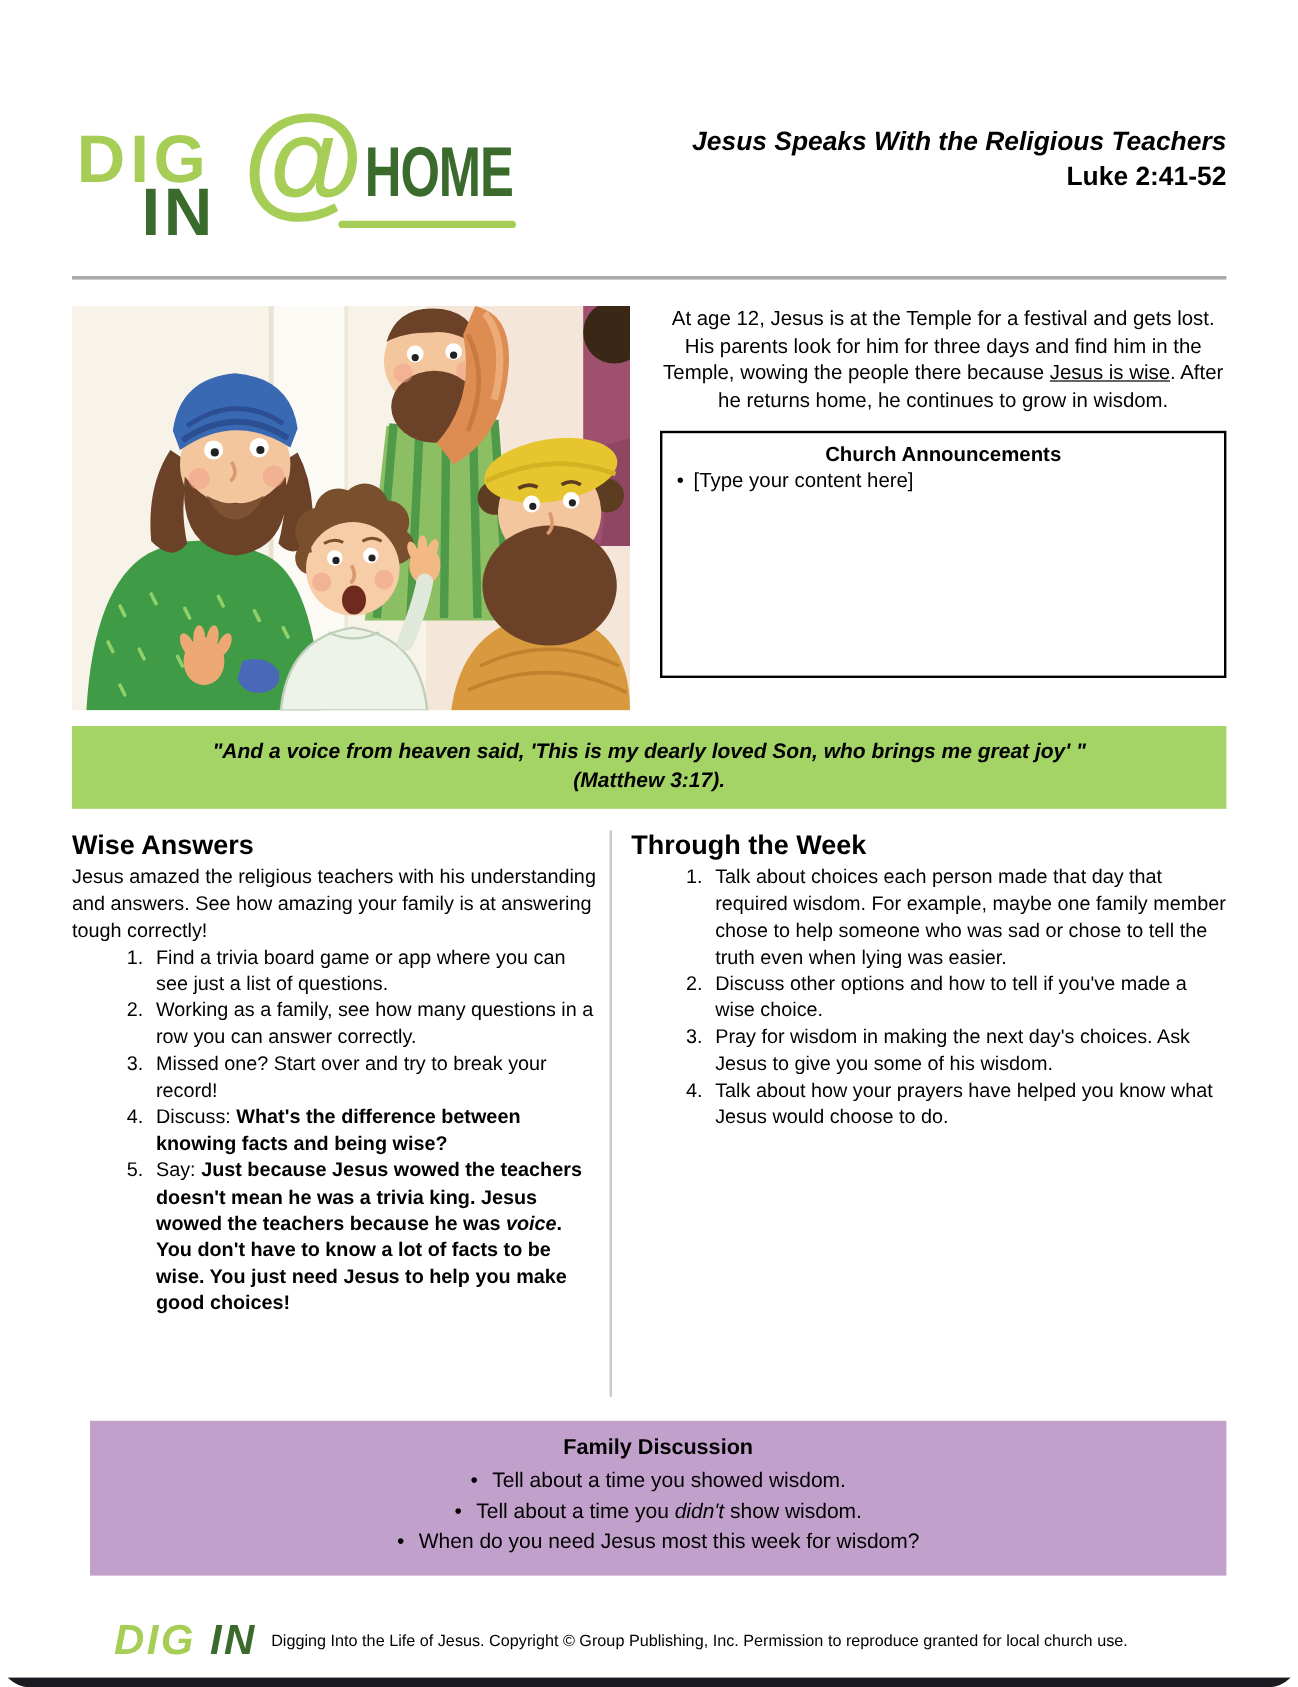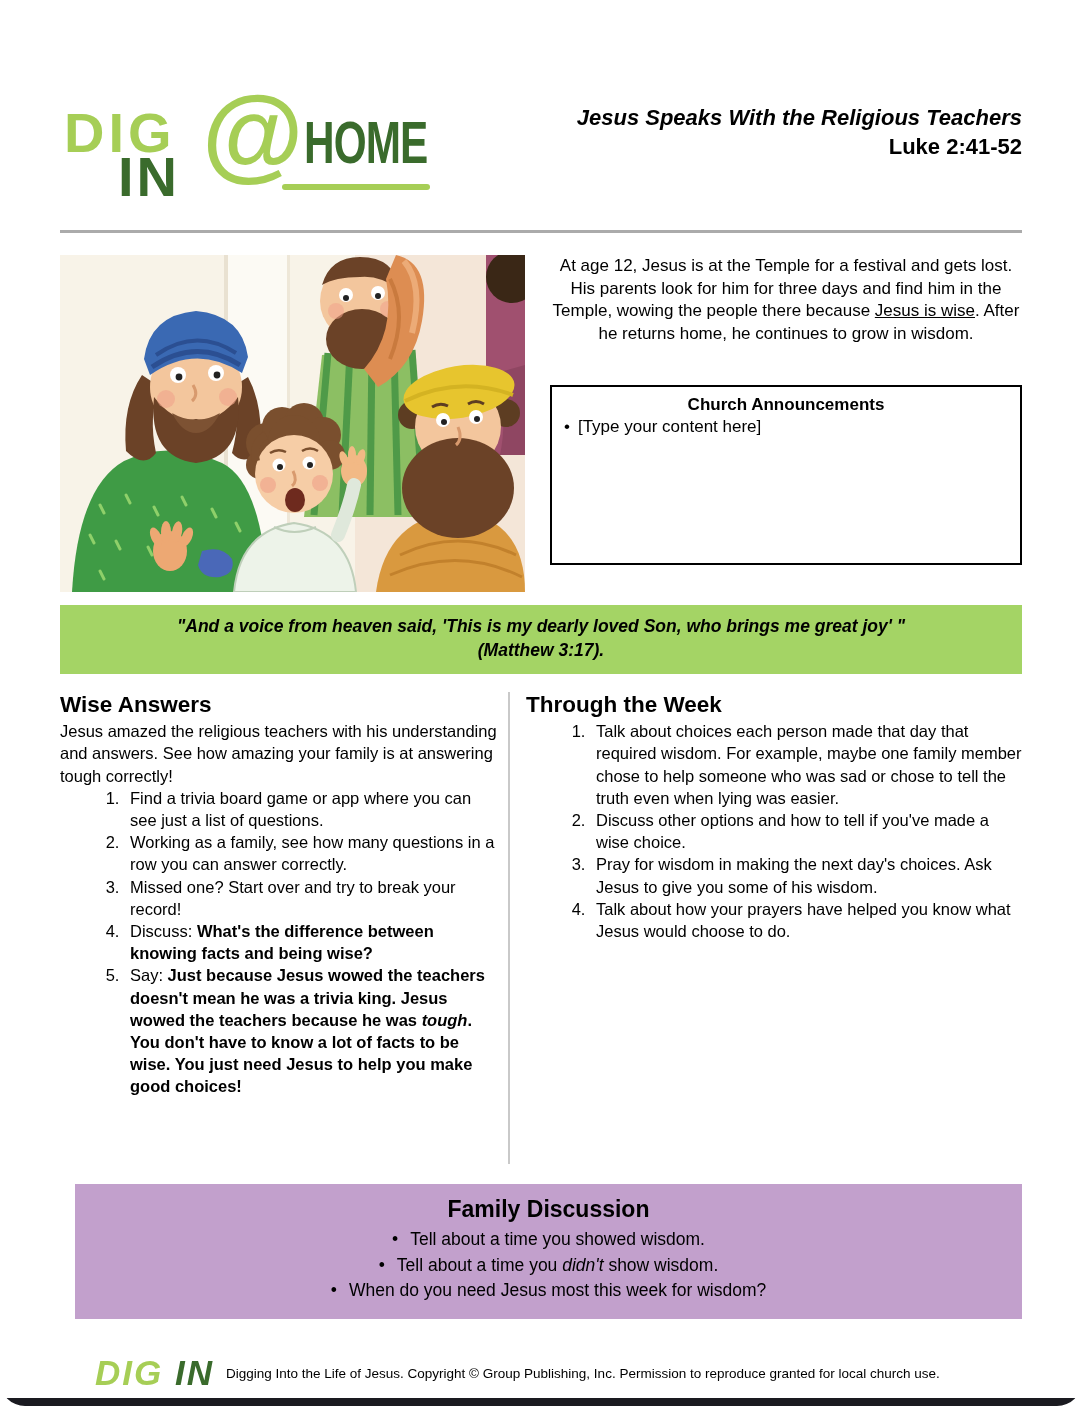--- a/index.html
+++ b/index.html
@@ -17,24 +17,24 @@
   .logo .swoosh { position:absolute; left:222px; top:84px; width:148px; height:6px; background:#a6ce56; border-radius:3px; }
   .title-block { text-align:right; padding-top:5px; }
   .page-title { font-size:22px; font-weight:bold; line-height:1.18;font-style:italic; }
   .page-subtitle { font-size:22px; font-weight:bold; margin-top:3px; }
 
   .header-rule { border:none; height:3px; background:#ababab; margin-top:10px; }
 
   
   .top-row { display:flex; margin-top:22px; }
   .illustration { width:465px; height:337px; flex:0 0 auto; overflow:hidden; }
-  .top-right { flex:1; margin-left:25px; display:flex; flex-direction:column;gap:12px; }
+  .top-right { flex:1; margin-left:25px; display:flex; flex-direction:column; }
   .intro { font-size:17px; line-height:1.33; text-align:center; }
   .intro .u { text-decoration:underline; }
-  .announcements { border:2px solid #000; margin-top:28px; height:180px; padding:8px 10px; }
+  .announcements { border:2px solid #000; margin-top:14px; height:206px; padding:8px 10px; }
   .announcements-title { text-align:center; font-weight:bold; font-size:17px; }
   .announcement-line { display:flex; align-items:flex-start; font-size:17px; margin-top:2px; }
   .announcement-line .dot { margin:0 8px 0 2px; font-size:17px; }
 
   
   .verse-banner { margin-top:13px; background:#a4d465; padding:10px 30px 12px; text-align:center; font-style:italic; font-weight:600; font-size:17.5px; line-height:1.35; }
 
   
   .columns { display:flex; margin-top:18px; min-height:472px; }
   .col-left { width:448px; flex:0 0 auto; padding-right:6px; }
@@ -43,21 +43,21 @@
   .section-heading { font-size:22.5px; font-weight:bold; margin-bottom:2px; }
   .body-text { font-size:16.5px; line-height:1.345; }
   ol.num-list { margin-top:0; padding-left:64px; font-size:16.5px; line-height:1.345; }
   ol.num-list li { padding-left:6px; }
   .b { font-weight:bold; }
   .bi { font-weight:bold; font-style:italic; }
   .i { font-style:italic; }
 
   
   .family-box { margin-top:20px; margin-left:15px; margin-right:0px; background:#c2a0cc; padding:12px 20px 16px; }
-  .family-heading { text-align:center; font-size:23px; font-weight:bold; margin-bottom:4px; }
+  .family-heading { text-align:center; font-size:18px; font-weight:bold; margin-bottom:4px; }
   .family-line { display:flex; justify-content:center; align-items:baseline; font-size:17.5px; line-height:1.45; }
   .family-line .dot { margin-right:12px; }
 
   
   .footer { display:flex; align-items:center; margin-top:34px; padding-left:35px; }
   .footer-logo { font-weight:bold; font-size:35px; letter-spacing:2px; margin-right:12px; white-space:nowrap;font-style:italic; }
   .footer-logo .lg { color:#a6ce56; }
   .footer-logo .dg { color:#3a6b2c; }
   .footer-text { font-size:13.5px; }
 
@@ -241,21 +241,21 @@
 
   <div class="columns">
     <div class="col-left">
       <div class="section-heading">Wise Answers</div>
       <div class="body-text">Jesus amazed the religious teachers with his understanding and answers. See how amazing your family is at answering tough correctly!</div>
       <ol class="num-list">
         <li><span>Find a trivia board game or app where you can see just a list of questions.</span></li>
         <li><span>Working as a family, see how many questions in a row you can answer correctly.</span></li>
         <li><span>Missed one? Start over and try to break your record!</span></li>
         <li><span>Discuss: </span><span class="b">What's the difference between knowing facts and being wise?</span></li>
-        <li><span>Say: </span><span class="b">Just because Jesus wowed the teachers doesn't mean he was a trivia king. Jesus wowed the teachers because he was </span><span class="bi">tough</span><span class="b">. You don't have to know a lot of facts to be wise. You just need Jesus to help you make good choices!</span></li>
+        <li><span>Say: </span><span class="b">Just because Jesus wowed the teachers doesn't mean he was a trivia king. Jesus wowed the teachers because he was </span><span class="bi">voice</span><span class="b">. You don't have to know a lot of facts to be wise. You just need Jesus to help you make good choices!</span></li>
       </ol>
     </div>
 
     <div class="col-divider"></div>
 
     <div class="col-right">
       <div class="section-heading">Through the Week</div>
       <ol class="num-list">
         <li><span>Talk about choices each person made that day that required wisdom. For example, maybe one family member chose to help someone who was sad or chose to tell the truth even when lying was easier.</span></li>
         <li><span>Discuss other options and how to tell if you've made a wise choice.</span></li>

